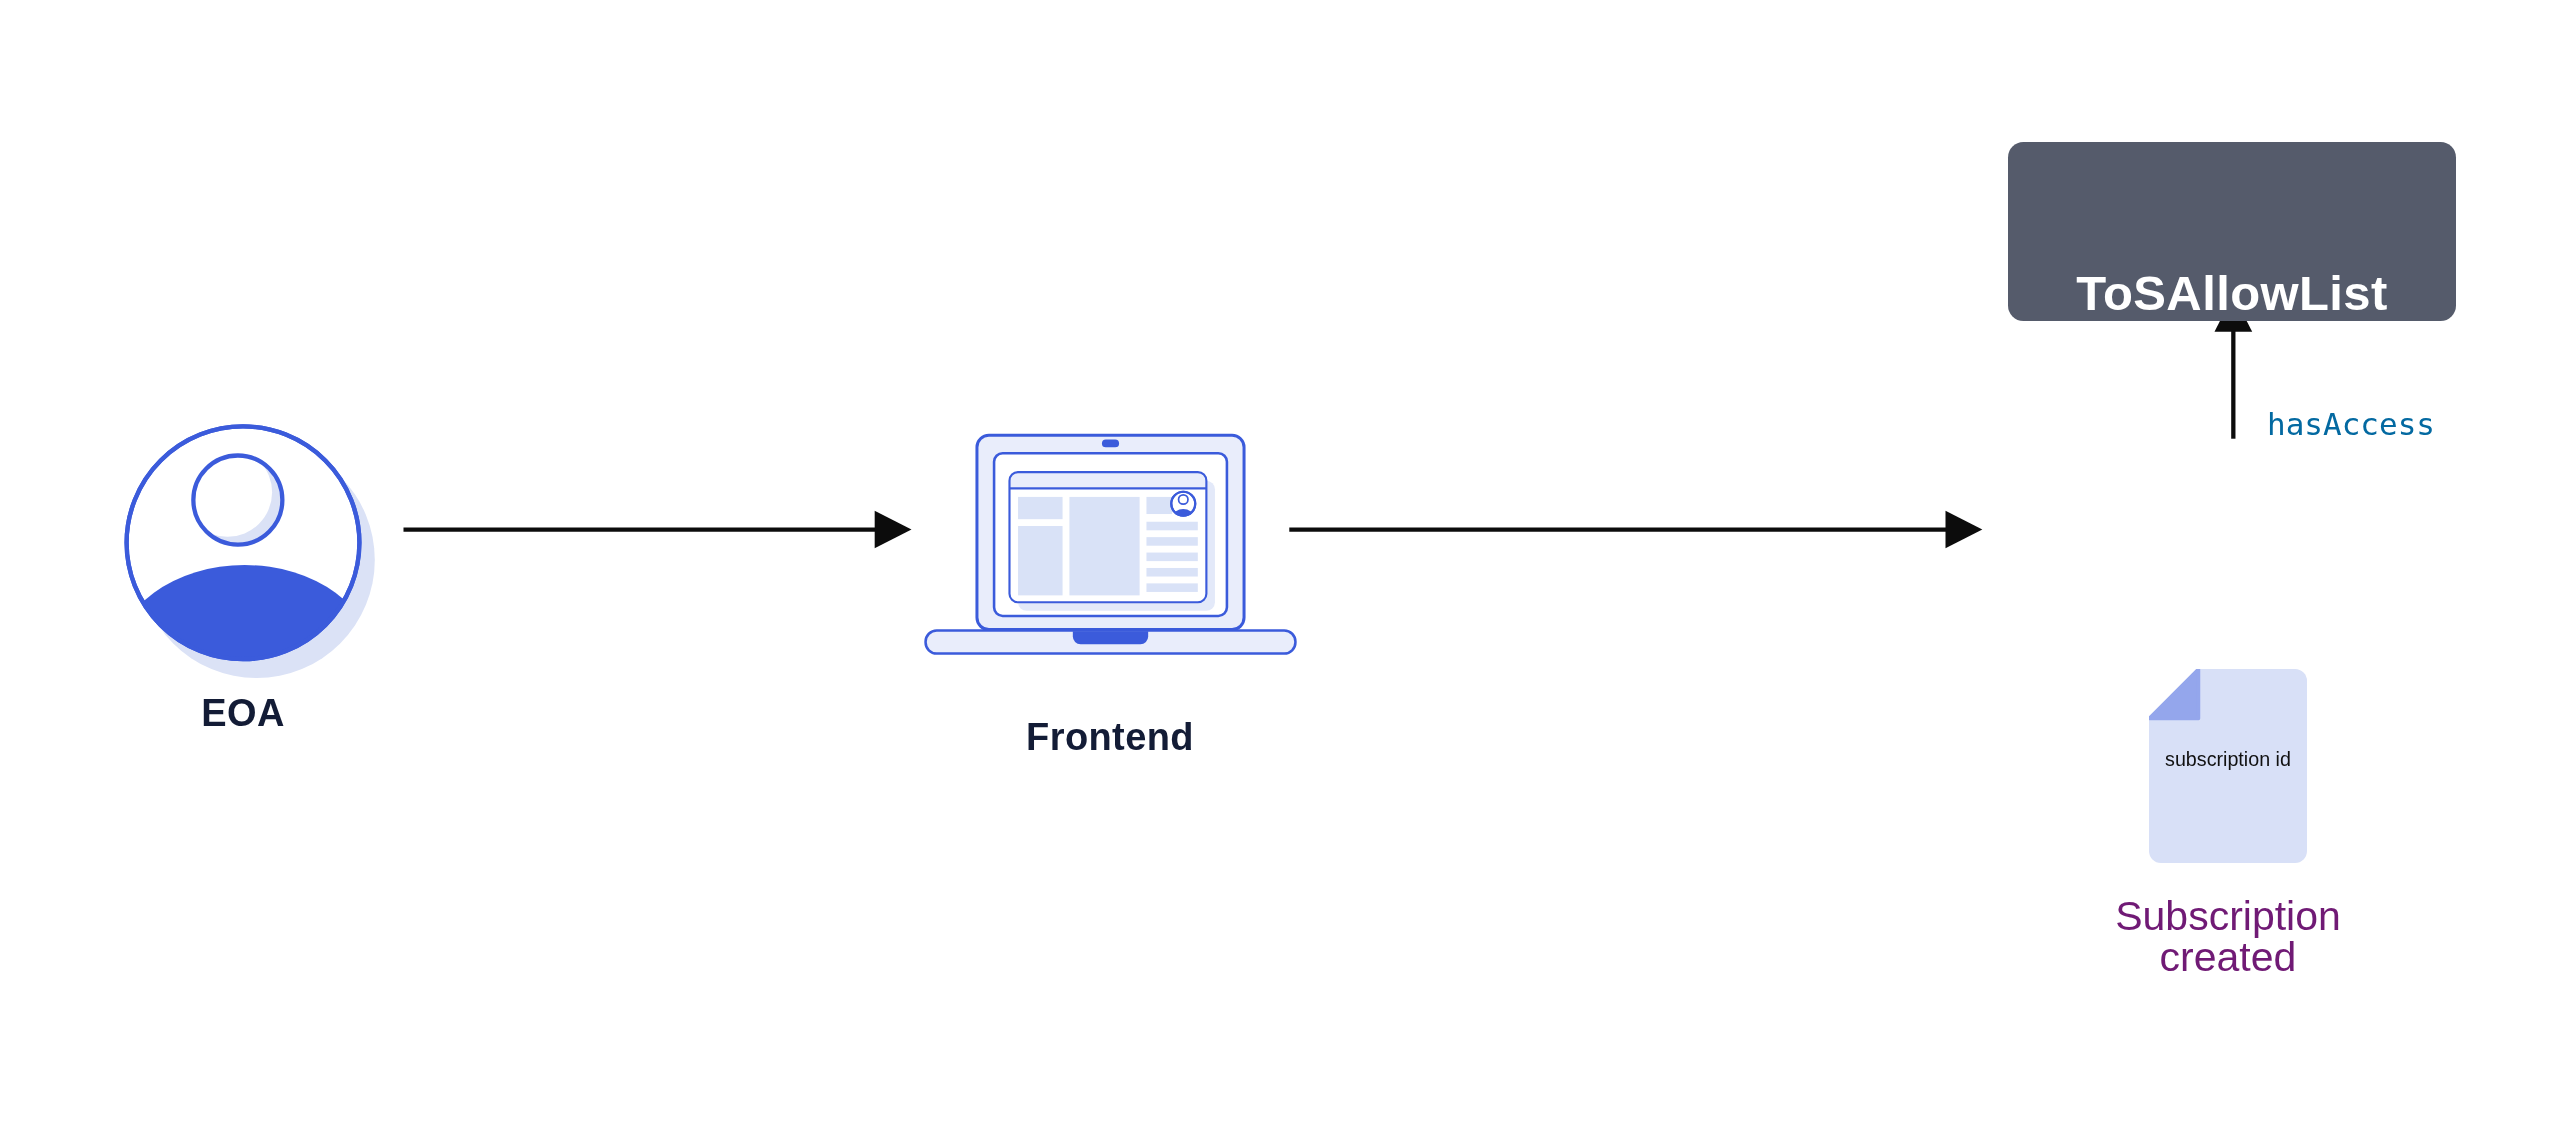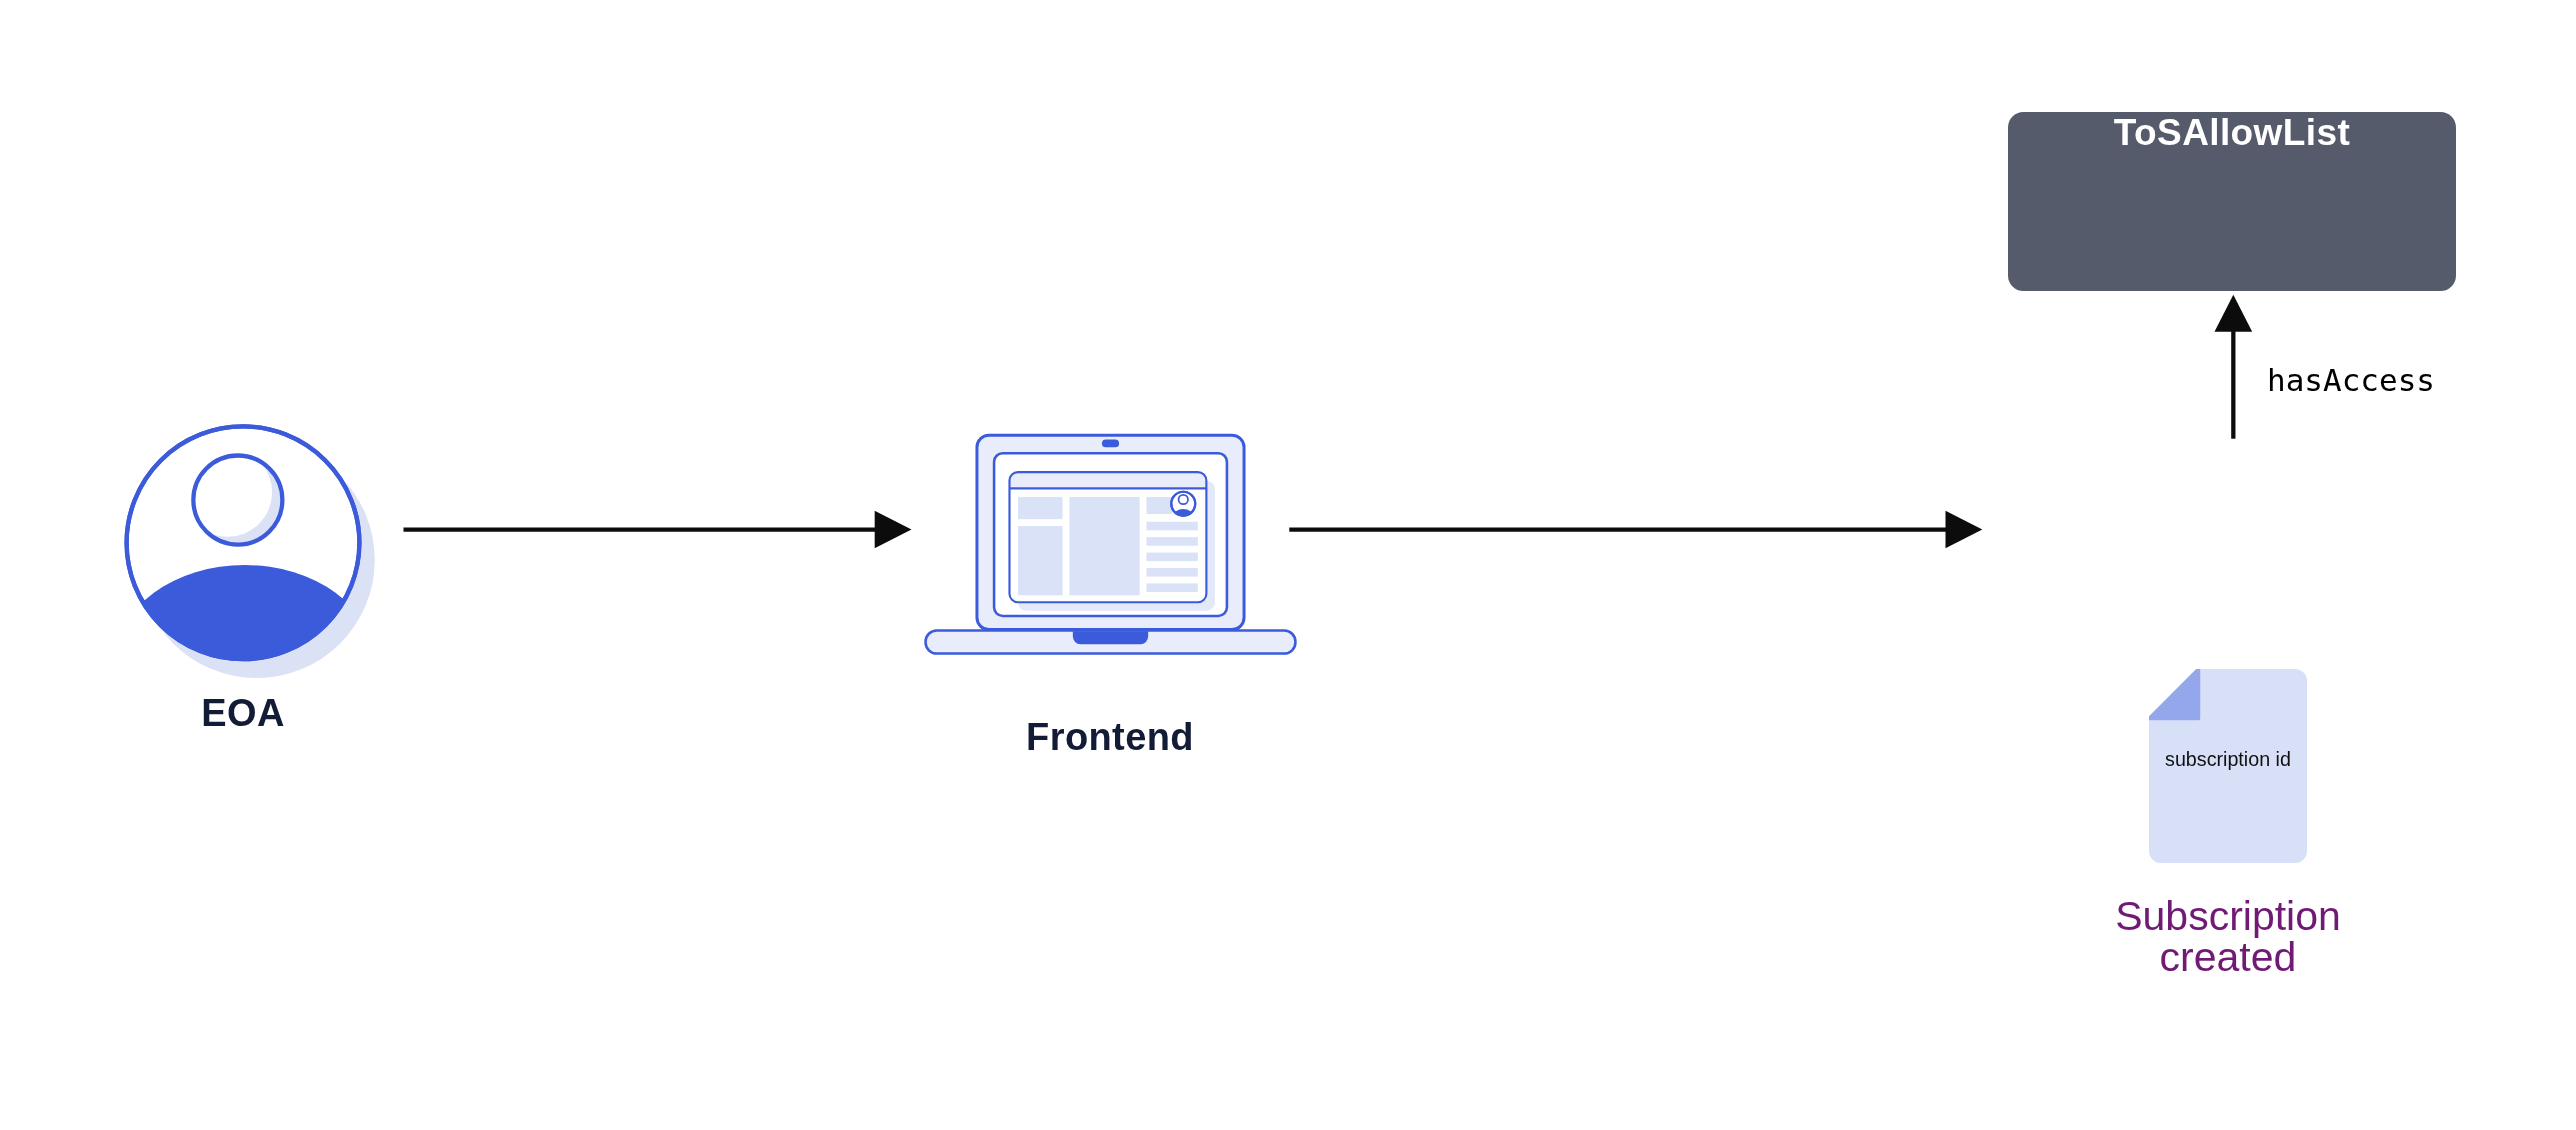--- a/index.html
+++ b/index.html
@@ -14,27 +14,27 @@
   
   .node-label{
     transform:translateX(-50%);
     font-size:38px;font-weight:bold;color:#131c36;
     white-space:nowrap;letter-spacing:0.4px;
   }
   
   .contract-box{
     width:448px;height:179px;
     background:#555b6b;border-radius:15.4px;
-    display:flex;align-items:flex-start;justify-content:center;
-    color:#ffffff;font-size:37px;font-weight:bold;letter-spacing:0.4px;
+    display:flex;align-items:flex-end;justify-content:center;
+    color:#ffffff;font-size:49px;font-weight:bold;letter-spacing:0.4px;margin-top:30px;
   }
   
   .edge-label{
     font-family:"DejaVu Sans Mono", monospace;
-    font-size:31px;color:#000000;white-space:nowrap;
+    font-size:31px;color:#0369a1;white-space:nowrap;margin-top:44px;
   }
   .edge-label.centered{transform:translateX(-50%);}
   
   .doc-caption{
     transform:translateX(-50%);
     width:240px;text-align:center;
     font-size:41px;line-height:41px;color:#701a75;
   }
   .doc-text{
     transform:translateX(-50%);

